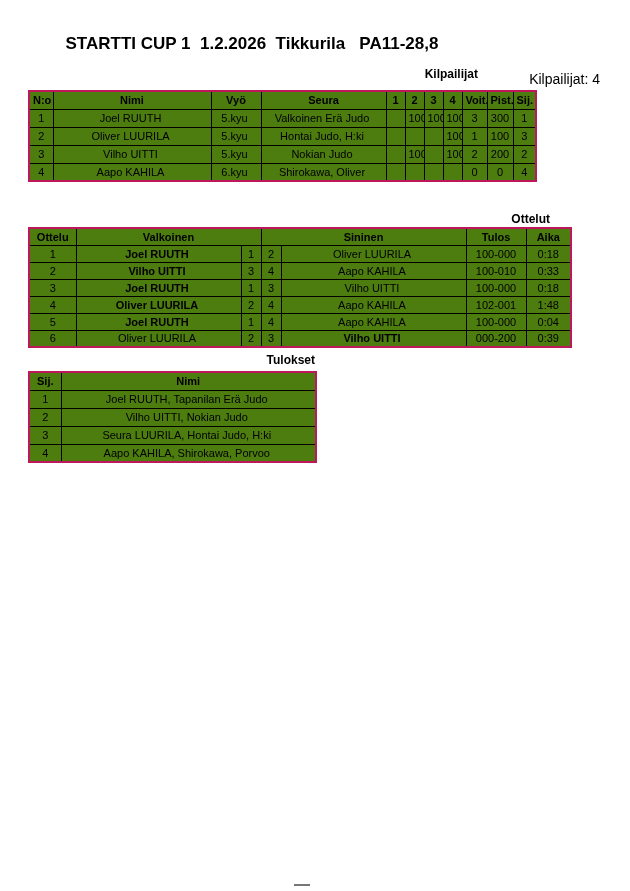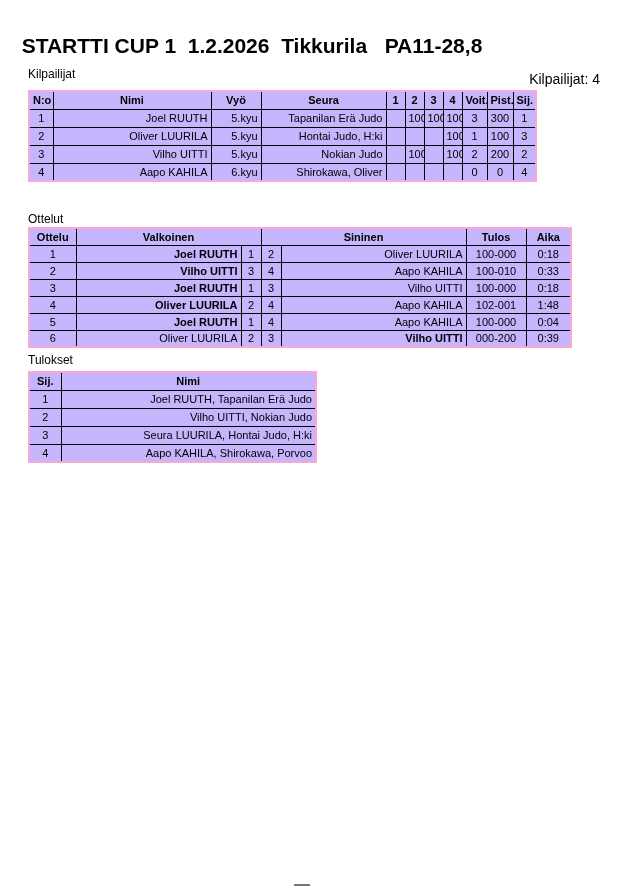--- a/index.html
+++ b/index.html
@@ -4,43 +4,43 @@
 <style>
   * { margin:0; padding:0; box-sizing:border-box; }
   html,body { background:#fff; }
   body {
     width:630px; height:891px; position:relative;
     font-family:"Liberation Sans","DejaVu Sans",sans-serif;
     color:#000;
   }
   .title {
     position:absolute; top:34px; left:0; width:504px;
-    text-align:center; font-size:21px; font-weight:bold; white-space:pre;
+    text-align:center; font-size:17px; font-weight:bold; white-space:pre;
   }
   .count-label {
     position:absolute; top:71px; right:30px; font-size:14px;
   }
   .section-heading {
-    position:absolute; text-align:left; font-size:12px; font-weight:normal;
+    position:absolute; text-align:right; font-size:12px; font-weight:bold;
   }
   #kilp-heading { top:67px; left:28px; width:450px; }
   #ott-heading  { top:212px; left:28px; width:522px; }
   #tul-heading  { top:353px; left:28px; width:287px; }
 
   table {
     position:absolute; border-collapse:collapse; table-layout:fixed;
-    border:2px solid #f9a8d4; background:#c4b5fd;
+    border:2px solid #be185d; background:#4d7c0f;
   }
   th, td {
     border:1px solid #000; font-size:11px; padding:0 3px;
     overflow:hidden; white-space:nowrap; vertical-align:middle;
   }
   th { font-weight:bold; text-align:center; }
   .c { text-align:center; }
-  .l { text-align:right; padding-left:0; }
+  .l { text-align:center; padding-left:0; }
   .winner { font-weight:bold; }
 
   #t-kilpailijat { top:90px;  left:28px; width:507px; }
   #t-kilpailijat th, #t-kilpailijat td { height:18px; }
   #t-ottelut     { top:227px; left:28px; width:542px; }
   #t-ottelut th, #t-ottelut td { height:17px; }
   #t-tulokset    { top:371px; left:28px; width:287px; }
   #t-tulokset th, #t-tulokset td { height:18px; }
 
   .footer-mark {
@@ -83,21 +83,21 @@
       <th>Voit.</th>
       <th>Pist.</th>
       <th>Sij.</th>
     </tr>
   </thead>
   <tbody>
     <tr>
       <td class="c">1</td>
       <td class="l">Joel RUUTH</td>
       <td class="l">5.kyu</td>
-      <td class="l">Tapanilan Erä Judo</td>
+      <td class="l">Valkoinen Erä Judo</td>
       <td class="c"></td>
       <td class="c">100</td>
       <td class="c">100</td>
       <td class="c">100</td>
       <td class="c">3</td>
       <td class="c">300</td>
       <td class="c">1</td>
     </tr>
     <tr>
       <td class="c">2</td>

